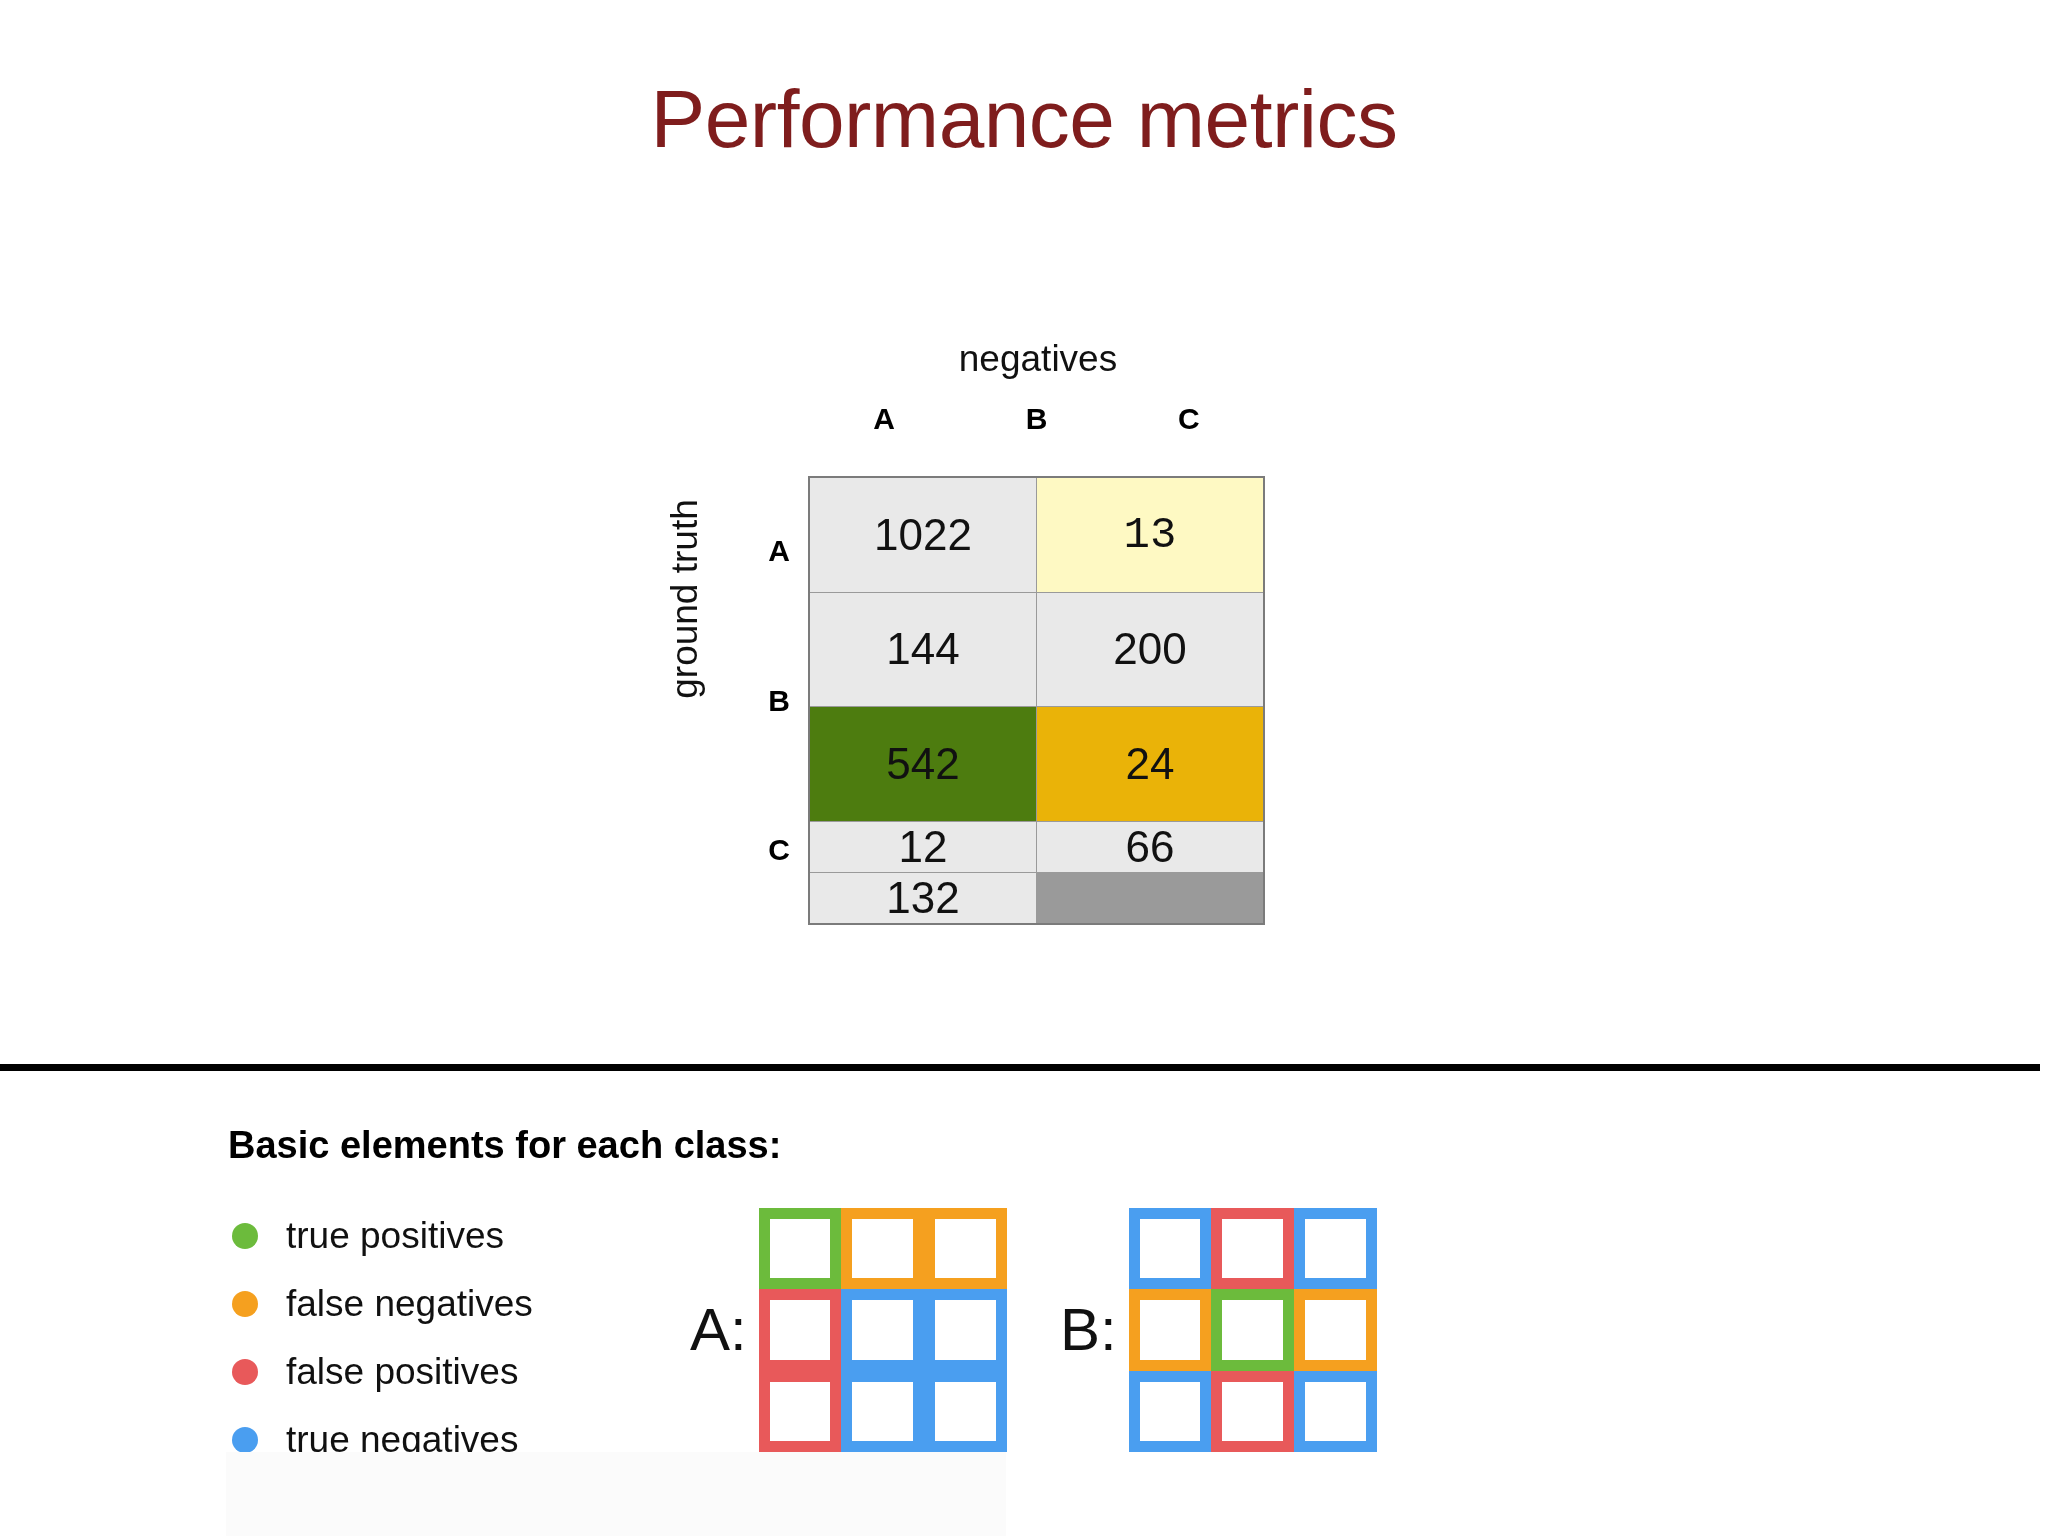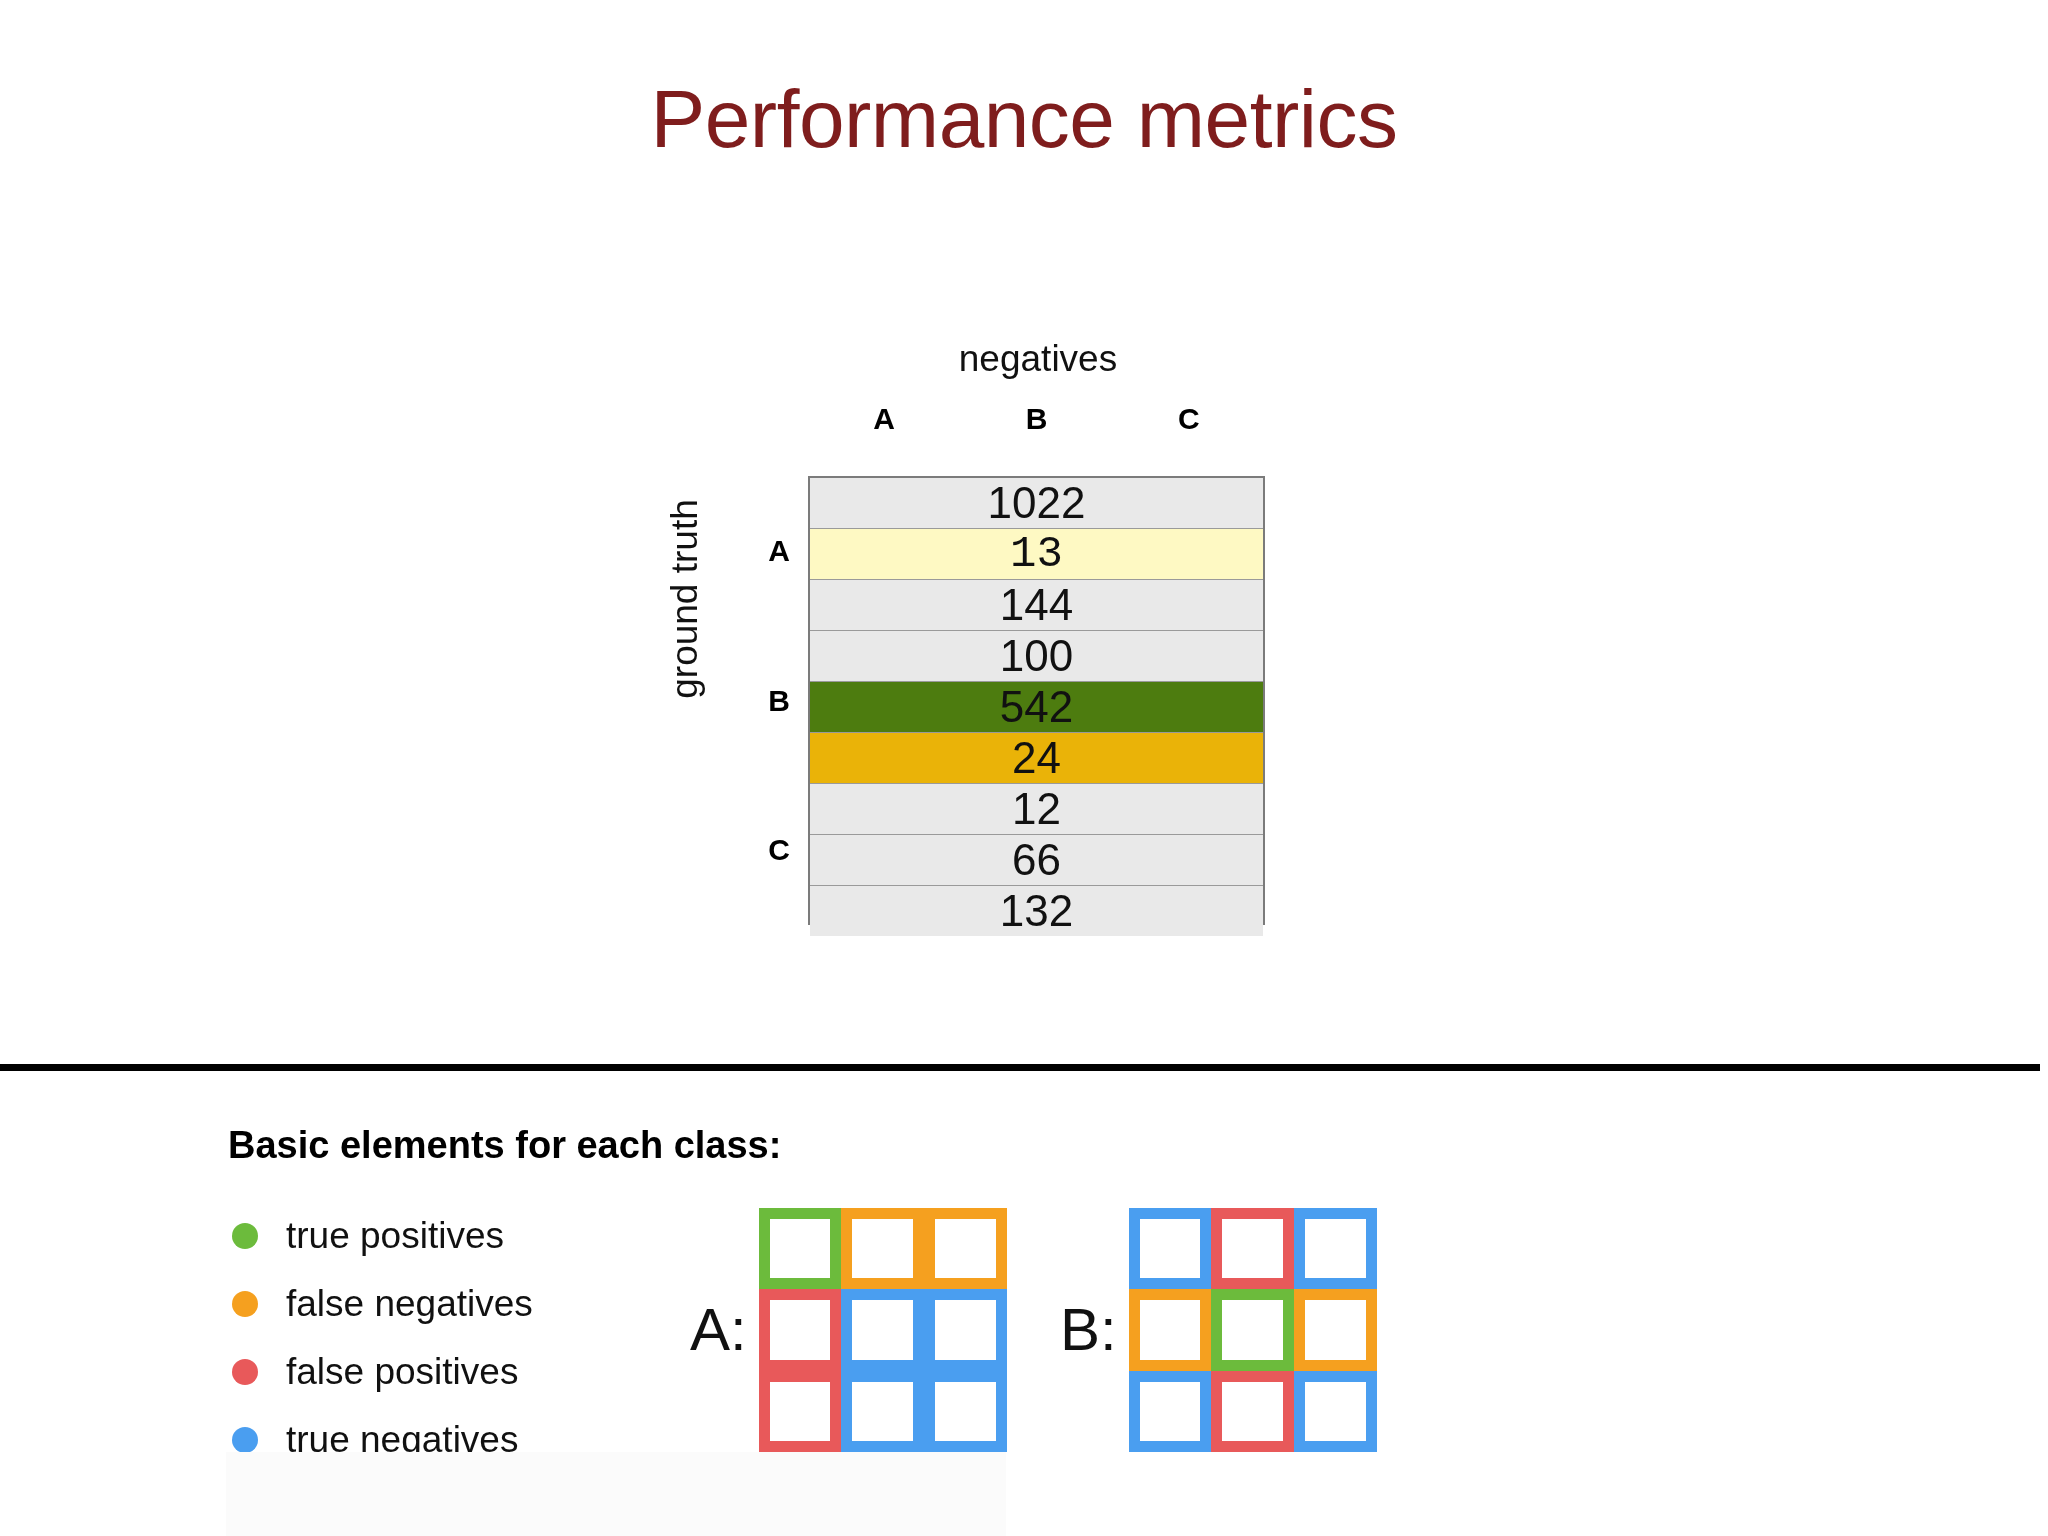--- a/index.html
+++ b/index.html
@@ -82,21 +82,21 @@
     font-size: 30px;
     font-weight: bold;
     color: #000;
     padding-right: 4px;
   }
   #matrix-grid {
     position: absolute;
     left: 188px; top: 156px;
     width: 457px; height: 449px;
     display: grid;
-    grid-template-columns: repeat(1, 1fr);
+    grid-template-columns: repeat(2, 1fr);
     grid-template-rows: repeat(3, 1fr);
     background: #9a9a9a;
     border: 2px solid #7b7b7b;
     gap: 1px;
   }
   .matrix-cell {
     background: #e9e9e9;
     display: flex;
     align-items: center;
     justify-content: center;
@@ -201,21 +201,21 @@
   <div id="row-headers">
     <div class="row-head">A</div>
     <div class="row-head">B</div>
     <div class="row-head">C</div>
   </div>
 
   <div id="matrix-grid" style="border-color: rgb(123, 123, 123);">
     <div class="matrix-cell" style="background: rgb(233, 233, 233);">1022</div>
     <div class="matrix-cell" style="background: #fef9c3; font-family: Liberation Mono, monospace;">13</div>
     <div class="matrix-cell" style="background: rgb(233, 233, 233);">144</div>
-    <div class="matrix-cell" style="background: rgb(233, 233, 233);">100</div>
+    <div class="matrix-cell" style="background: rgb(233, 233, 233);">200</div>
     <div class="matrix-cell" style="background: #4d7c0f;">542</div>
     <div class="matrix-cell" style="background: #eab308; text-align: right;">24</div>
     <div class="matrix-cell" style="background: rgb(233, 233, 233);">12</div>
     <div class="matrix-cell" style="background: rgb(233, 233, 233);">66</div>
     <div class="matrix-cell" style="background: rgb(233, 233, 233);">132</div>
   </div>
 </div>
 
 <div id="section-divider" style="background: rgb(0, 0, 0);"></div>
 

